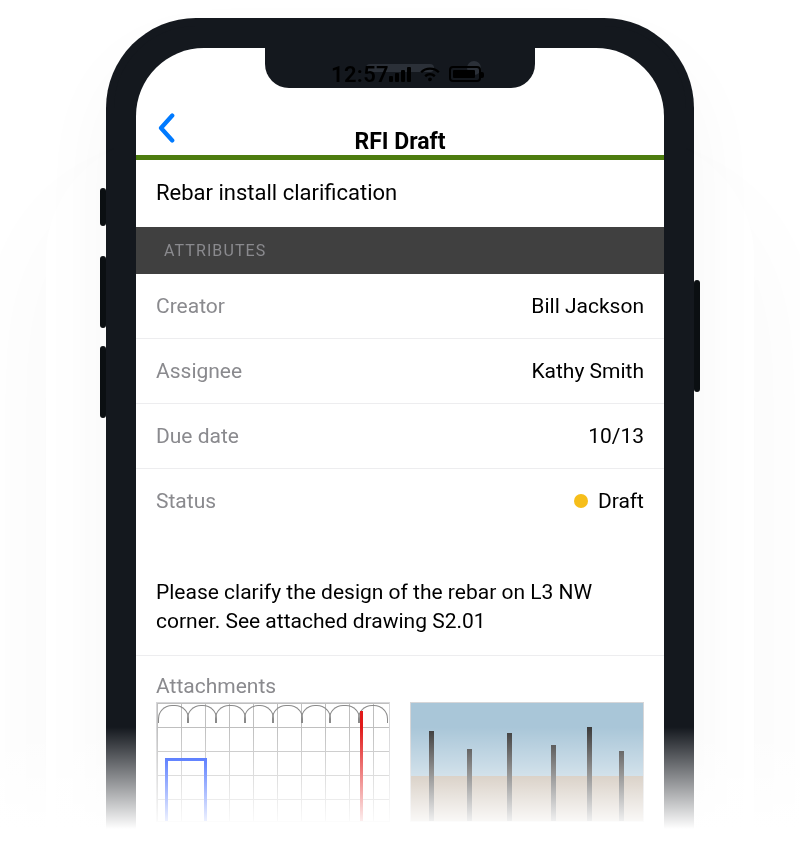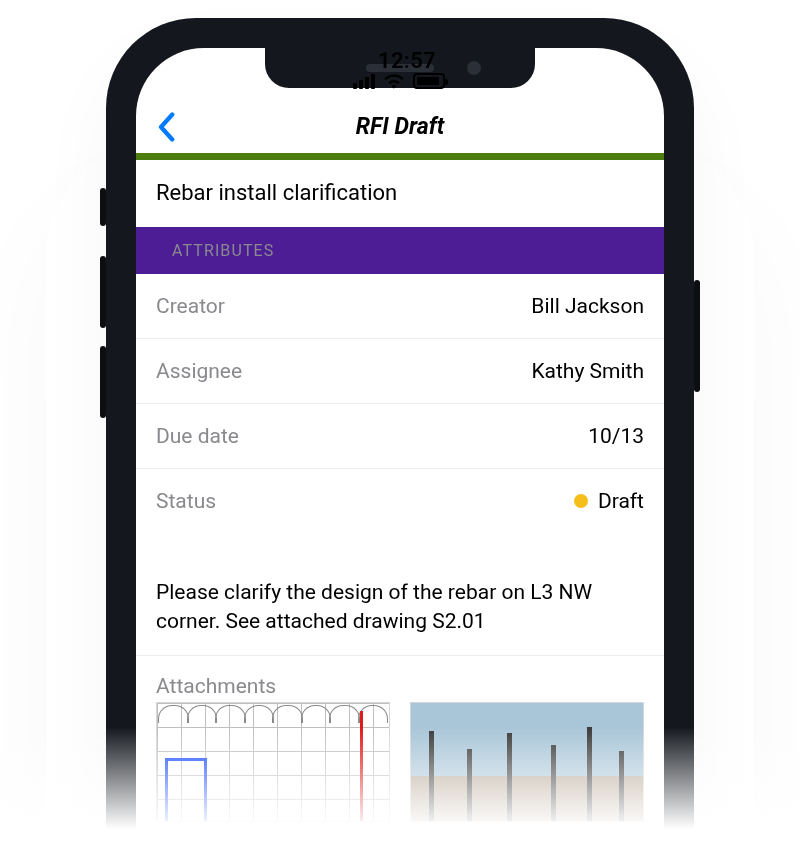--- a/index.html
+++ b/index.html
@@ -96,24 +96,23 @@
     box-shadow: 0 60px 120px rgba(0,0,0,0.03);
     pointer-events: none;
   }
 
   
   .status-bar {
     position: relative;
     height: 52px;
     display: flex;
     align-items: center;
-    justify-content: flex-start;
+    justify-content: center;
     padding: 0 30px;
     z-index: 5;
-    flex-direction: column;
   }
   .status-time {
     font-weight: 600;
     font-size: 22px;
     letter-spacing: 0.3px;
     padding-left: 14px;
   }
   .status-right {
     display: flex;
     align-items: center;
@@ -147,24 +146,23 @@
     width: 78%;
     background:#000;
     border-radius:1px;
   }
 
   
   .nav-bar {
     position: relative;
     height: 60px;
     display: flex;
-    align-items: center;
+    align-items: flex-end;
     justify-content: center;
-    border-bottom: 7px solid #4d7c0f;
-    font-style: italic;
+    border-bottom: 5px solid #4d7c0f;
   }
   .back-btn {
     position: absolute;
     left: 12px; top: 50%;
     transform: translateY(-50%);
     color: #007aff;
     display: flex;
     align-items: center;
     cursor: pointer;
     padding: 8px;
@@ -175,26 +173,26 @@
     color: #000;
   }
 
   
   .title-row {
     padding: 20px 20px 22px;
     font-size: 22px;
     color: #000;
   }
   .section-header {
-    background: #4c1d95;
+    background: #404040;
     color: #8a8a8e;
     font-size: 16px;
     letter-spacing: 1.1px;
     text-transform: uppercase;
-    padding: 14px 36px;
+    padding: 14px 28px;
   }
   .list {
     background: #fff;
   }
   .row {
     display: flex;
     align-items: center;
     justify-content: space-between;
     padding: 20px 20px;
     border-bottom: 1px solid #ededef;

